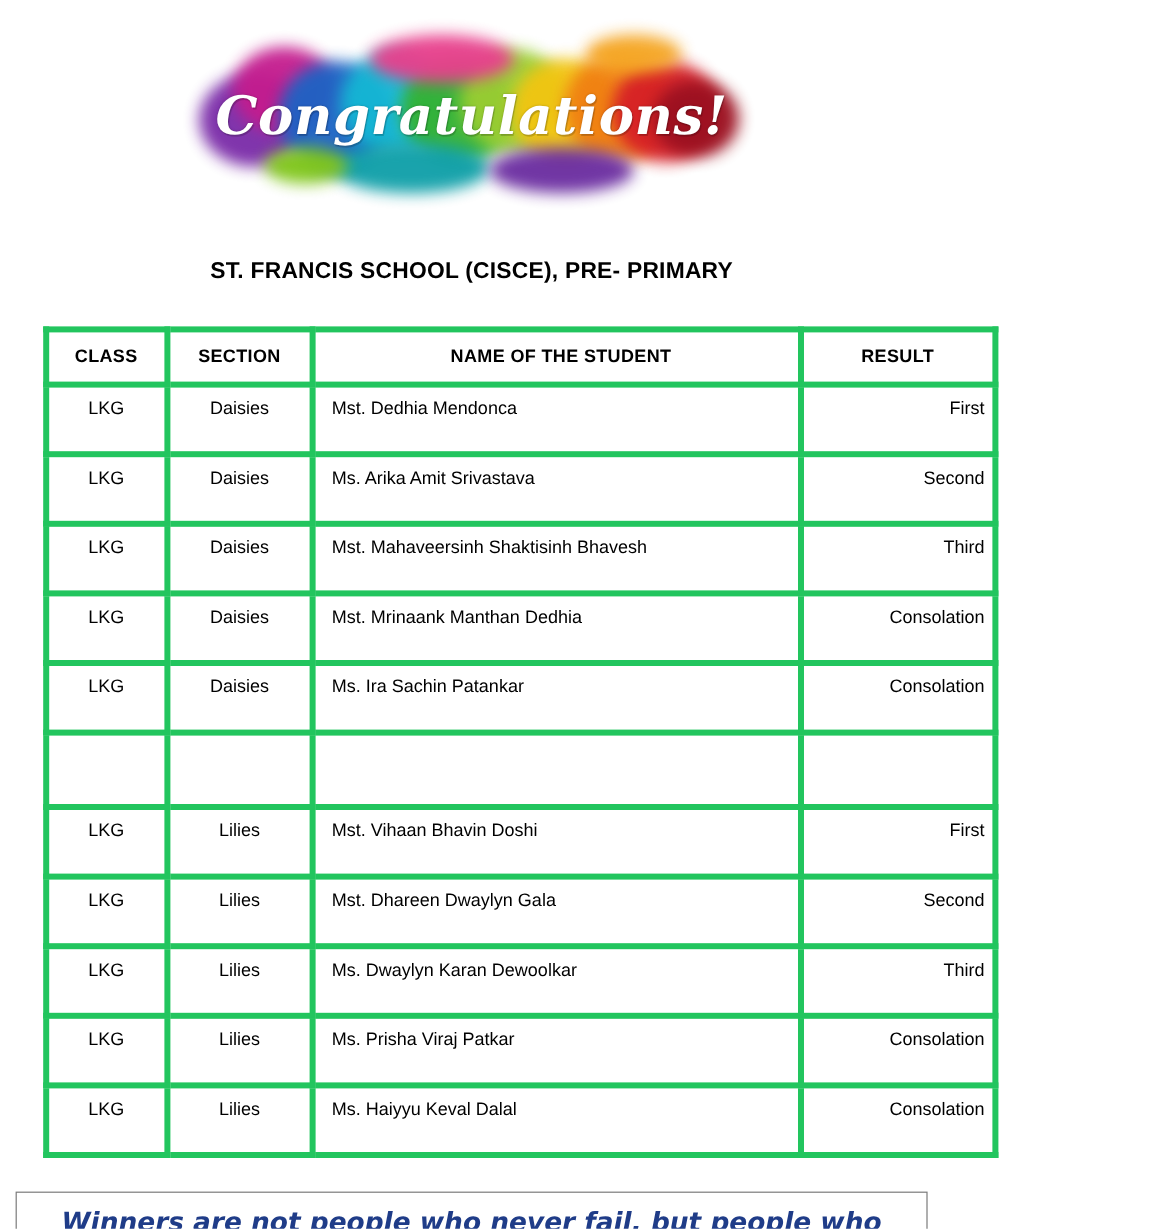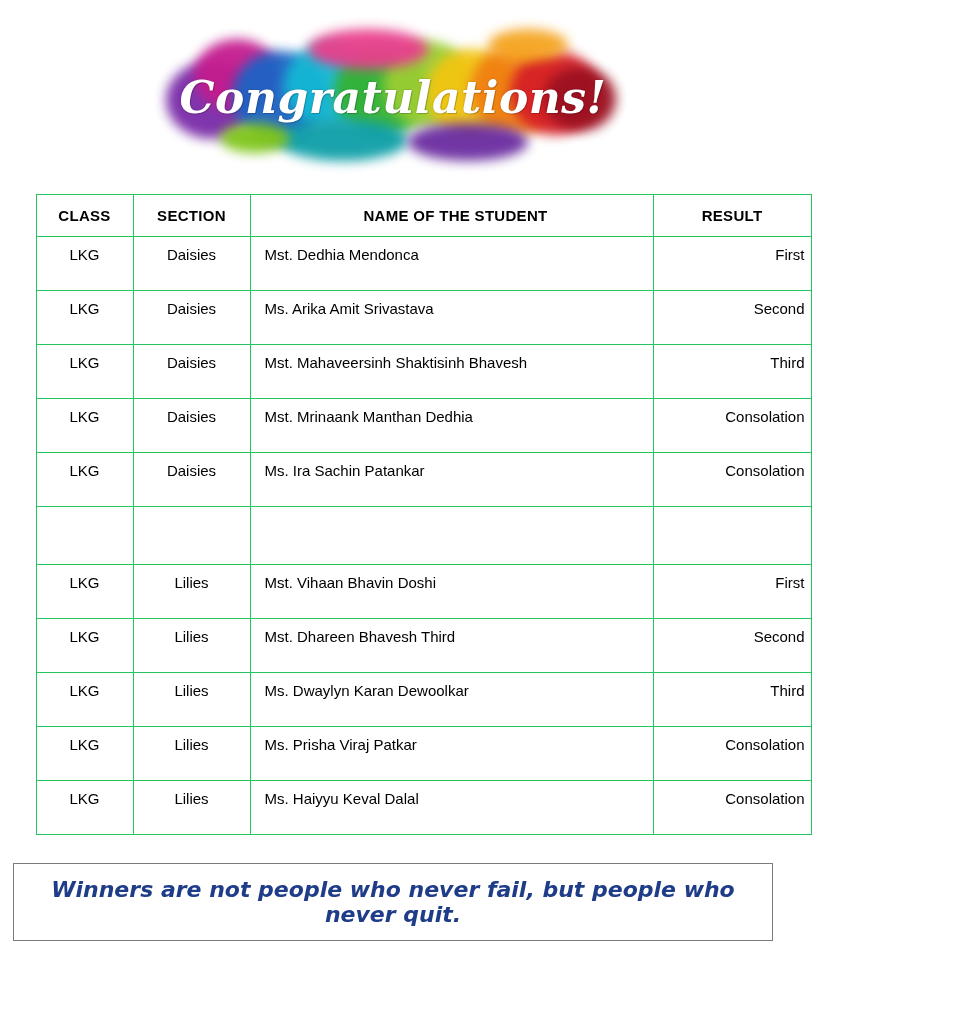--- a/index.html
+++ b/index.html
@@ -91,21 +91,21 @@
     margin: 34px auto 0 auto;
     width: 715px;
   }
   table.results {
     border-collapse: collapse;
     width: 100%;
     table-layout: fixed;
   }
   table.results th,
   table.results td {
-    border: 1px solid #22c55e;
+    border: 5px solid #22c55e;
     font-size: 15px;
     font-weight: normal;
     vertical-align: top;
     padding: 9px 6px 18px 6px;
     height: 26px;
   }
   table.results thead th {
     font-weight: bold;
     font-size: 15px;
     text-align: center;
@@ -157,20 +157,21 @@
       <div class="splat" style="left:386px; top:40px;  width:72px;  height:64px;  background:#9B1020;"></div>
       <div class="splat" style="left:150px; top:2px;   width:120px; height:40px; background:#E83F8C;"></div>
       <div class="splat" style="left:120px; top:92px;  width:130px; height:42px; background:#0E9FA8;"></div>
       <div class="splat" style="left:250px; top:96px;  width:120px; height:38px; background:#6A2CA0;"></div>
       <div class="splat" style="left:62px;  top:96px;  width:70px;  height:30px;  background:#7FC618;"></div>
       <div class="splat" style="left:330px; top:2px;   width:80px;  height:32px;  background:#F5A623;"></div>
       <div class="banner-text">Congratulations!</div>
     </div>
   </div>
 
+  <div class="school-title">ST. FRANCIS SCHOOL (CISCE), PRE- PRIMARY</div>
 
 
   <div class="table-wrap">
     <table class="results">
       <thead>
         <tr>
           <th class="col-class">CLASS</th>
           <th class="col-section">SECTION</th>
           <th class="col-name" style="text-align:center;">NAME OF THE STUDENT</th>
           <th class="col-result">RESULT</th>
@@ -215,21 +216,21 @@
         </tr>
         <tr>
           <td class="col-class">LKG</td>
           <td class="col-section">Lilies</td>
           <td class="col-name">Mst. Vihaan Bhavin Doshi</td>
           <td class="col-result">First</td>
         </tr>
         <tr>
           <td class="col-class">LKG</td>
           <td class="col-section">Lilies</td>
-          <td class="col-name">Mst. Dhareen Bhavesh Third</td>
+          <td class="col-name">Mst. Dhareen Dwaylyn Gala</td>
           <td class="col-result">Second</td>
         </tr>
         <tr>
           <td class="col-class">LKG</td>
           <td class="col-section">Lilies</td>
           <td class="col-name">Ms. Dwaylyn Karan Dewoolkar</td>
           <td class="col-result">Third</td>
         </tr>
         <tr>
           <td class="col-class">LKG</td>

